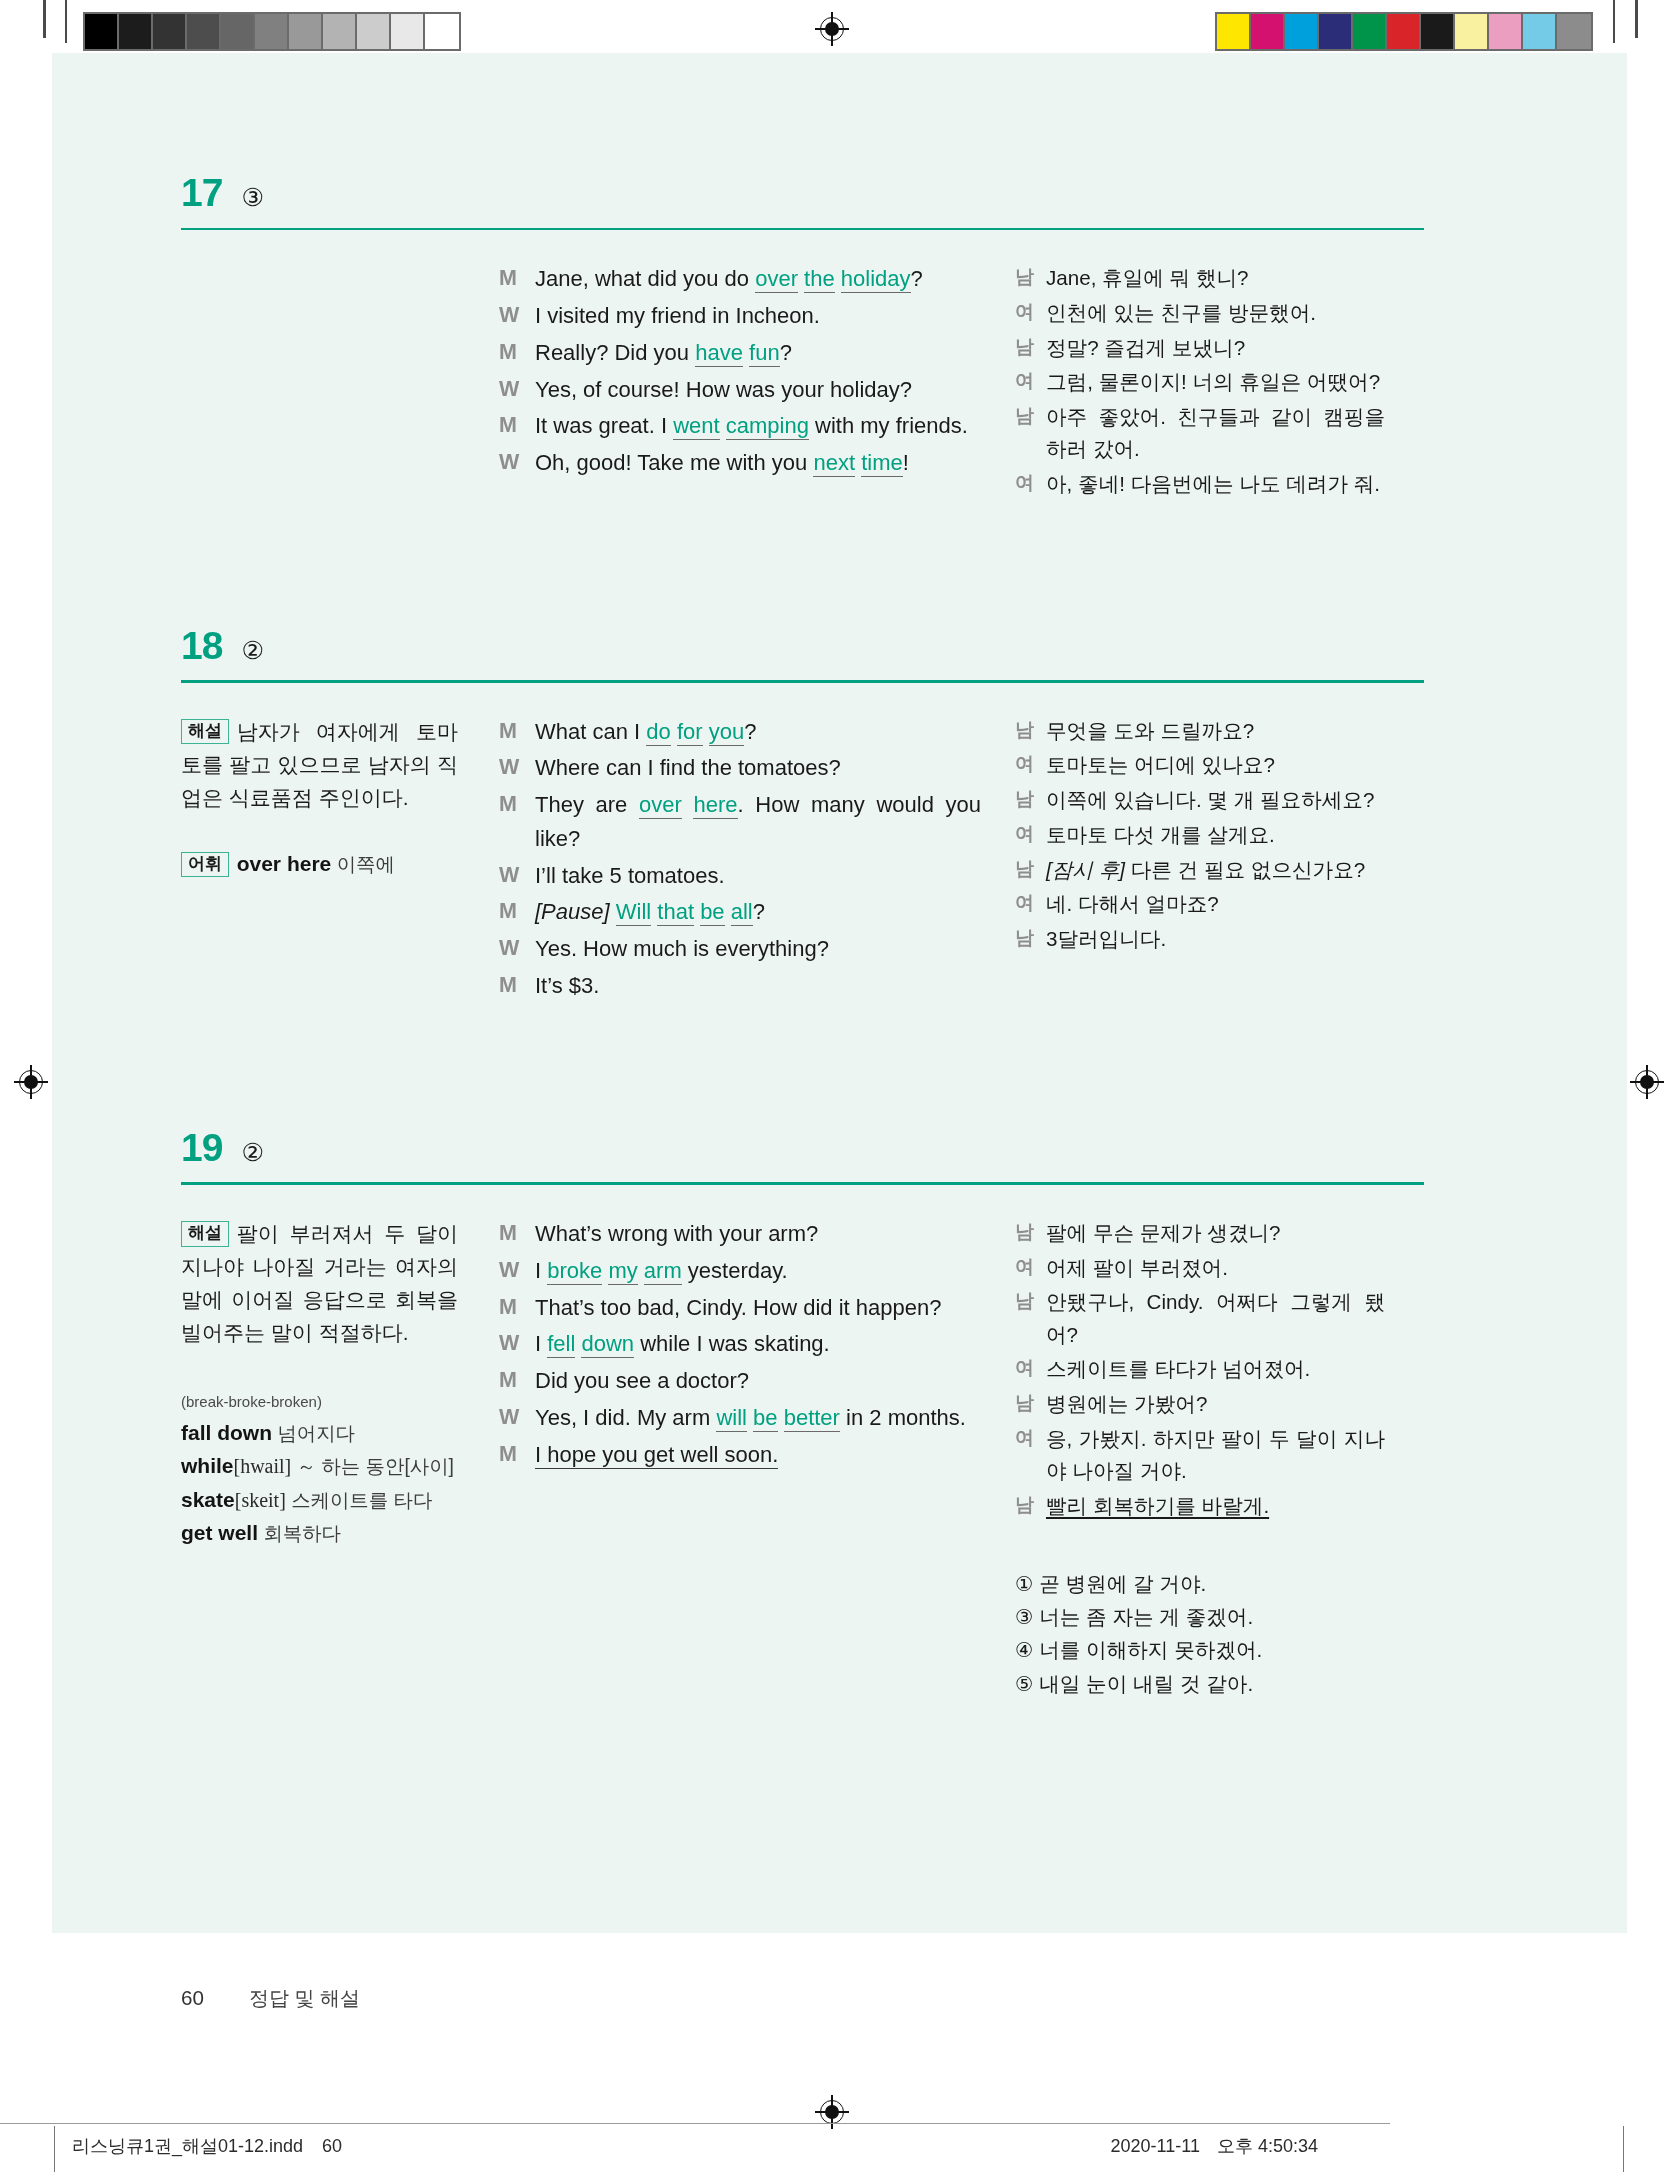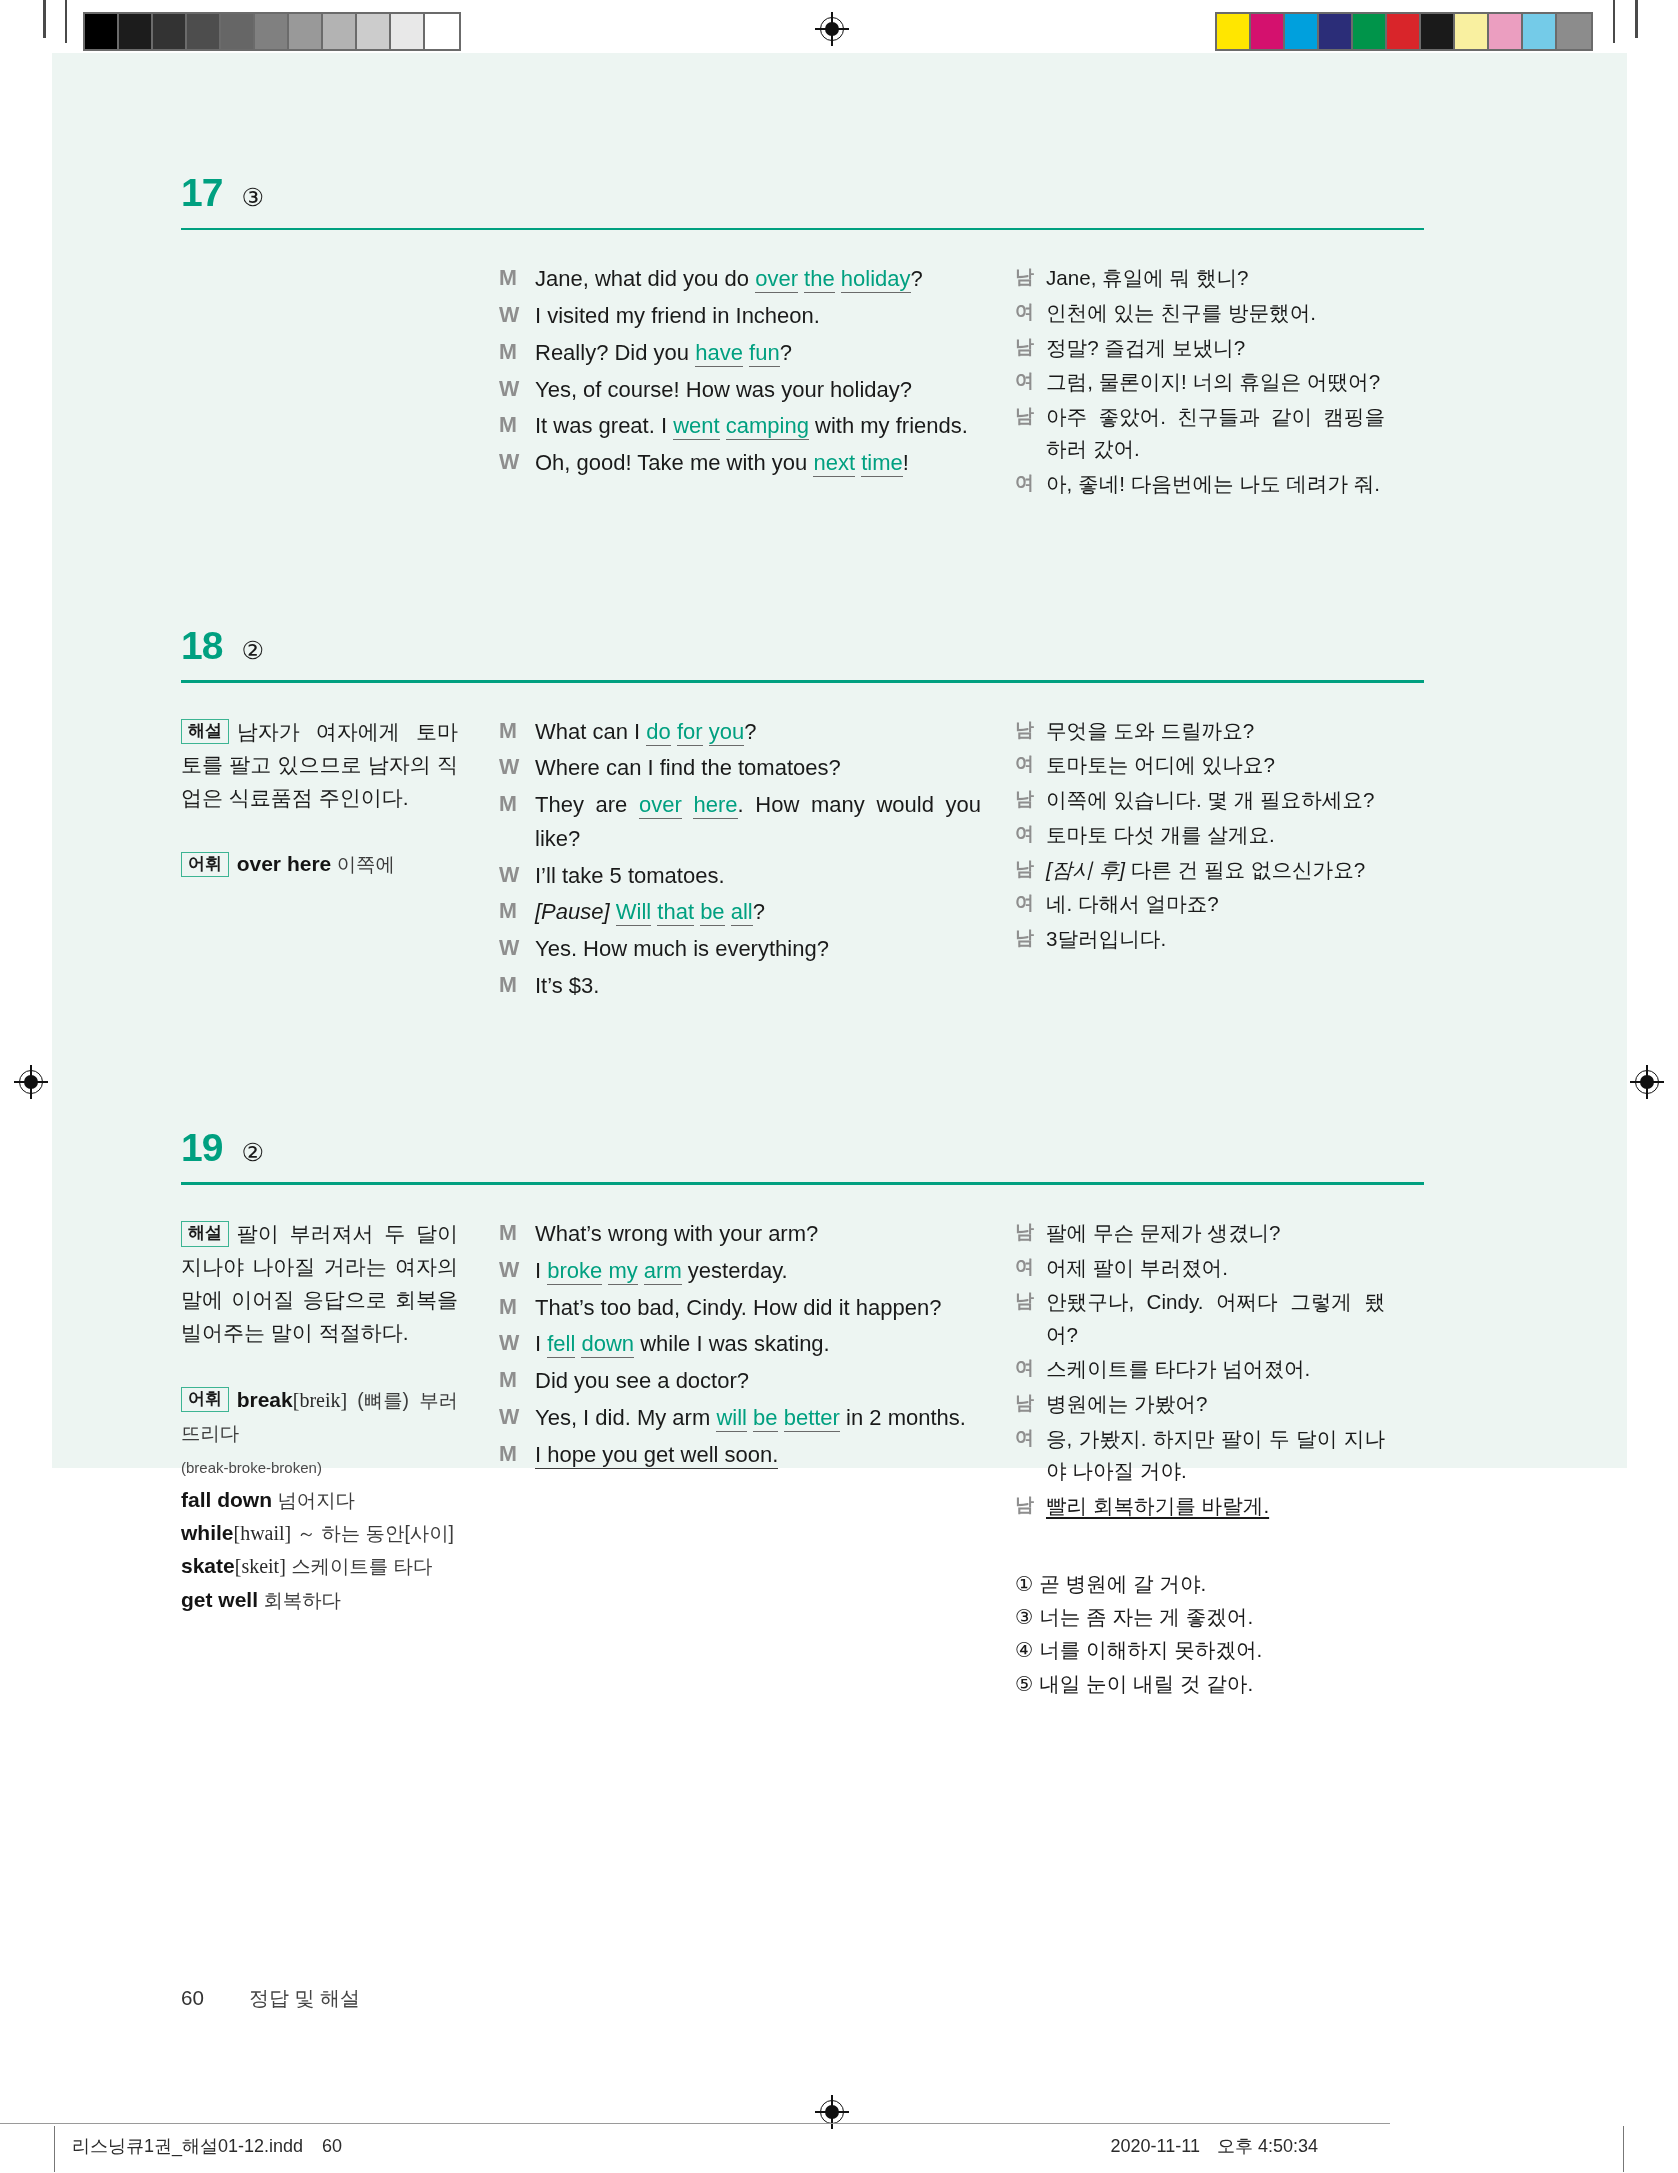--- a/index.html
+++ b/index.html
@@ -84,21 +84,21 @@
   .reg-left   { left: 13.8px;   top: 1065px; }
   .reg-right  { left: 1630px; top: 1065px; }
   .reg-bottom { left: 815px;  top: 2095px; }
 
   
   .page {
     position: absolute;
     left: 52px;
     top: 53px;
     width: 1575px;
-    height: 1415px;
+    height: 1880px;
     background: #edf5f2;
   }
 
   .content {
     position: absolute;
     left: 129px;
     top: 120px;
     width: 1368px;
   }
 
@@ -491,21 +491,20 @@
           <span class="q-num">19</span>
           <span class="q-answer">②</span>
         </div>
         <div class="q-rule"></div>
         <div class="cols">
           <div class="col-notes">
             <div class="note-block">
               <div class="note-text"><span class="badge">해설</span><span>팔이 부러져서 두 달이 지나야 나아질 거라는 여자의 말에 이어질 응답으로 회복을 빌어주는 말이 적절하다.</span></div>
             </div>
             <div class="note-block">
-              <div class="vocab-line"><span class="badge">어휘</span><span class="vocab-en">break</span><span class="phon">[breik]</span><span class="vocab-ko"> (뼈를) 부러뜨리다</span></div>
               <div class="vocab-line"><span class="vocab-sub">(break-broke-broken)</span></div>
               <div class="vocab-line"><span class="vocab-en">fall down</span><span class="vocab-ko"> 넘어지다</span></div>
               <div class="vocab-line"><span class="vocab-en">while</span><span class="phon">[hwail]</span><span class="vocab-ko"> ～ 하는 동안[사이]</span></div>
               <div class="vocab-line"><span class="vocab-en">skate</span><span class="phon">[skeit]</span><span class="vocab-ko"> 스케이트를 타다</span></div>
               <div class="vocab-line"><span class="vocab-en">get well</span><span class="vocab-ko"> 회복하다</span></div>
             </div>
           </div>
           <div class="col-script">
             <div class="line">
               <div class="spk">M</div>

